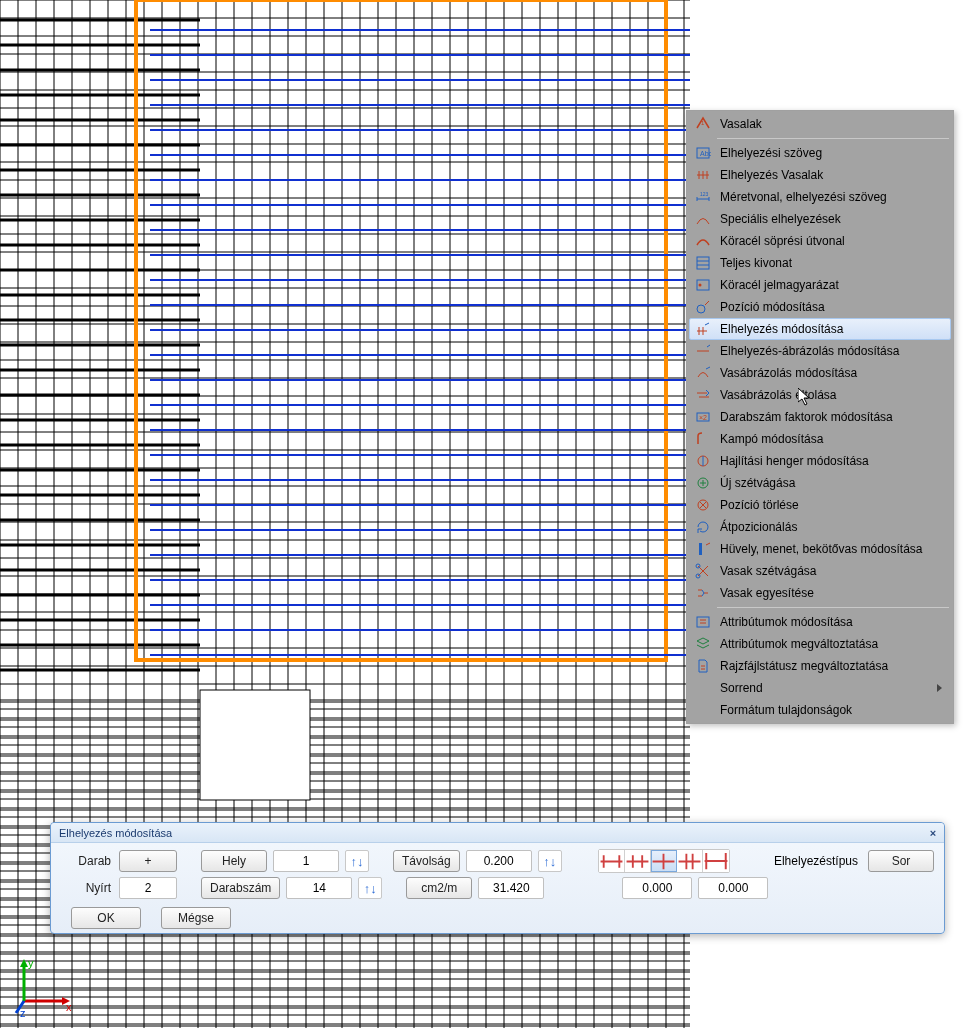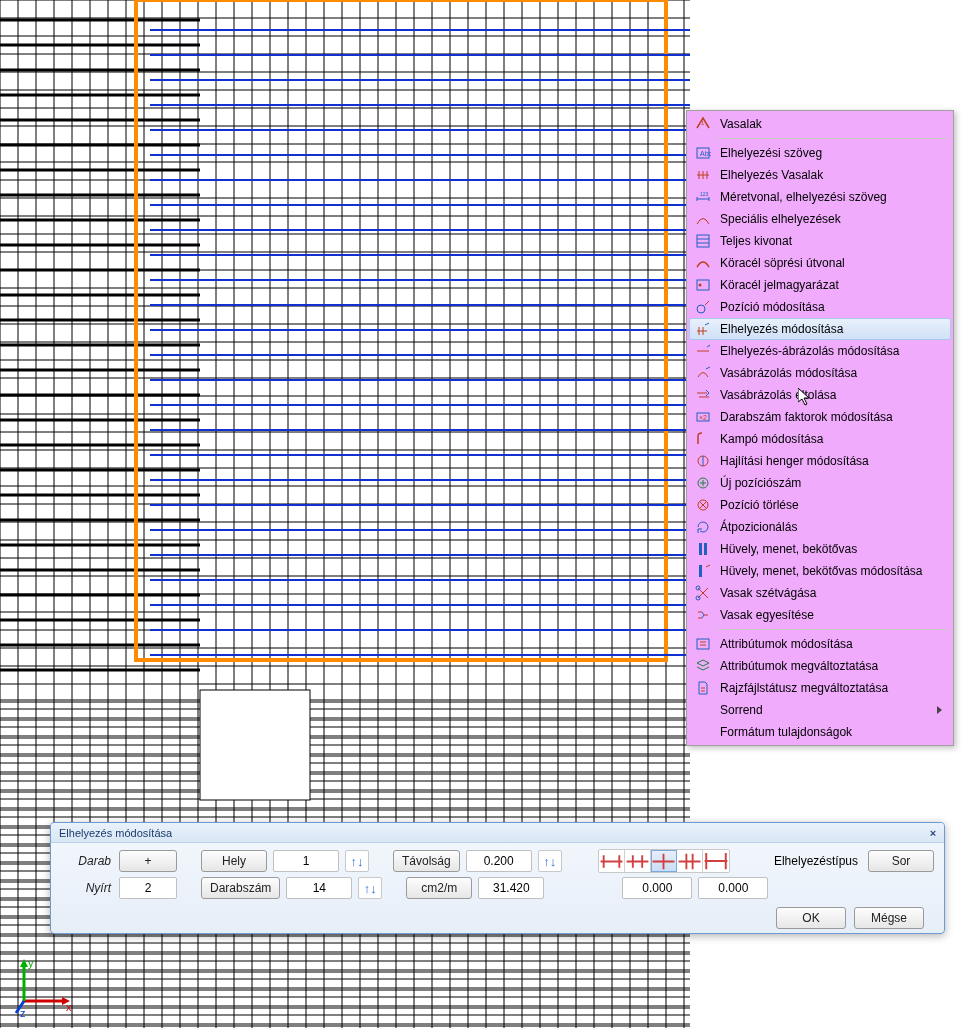--- a/index.html
+++ b/index.html
@@ -17,21 +17,21 @@
     position: absolute;
     top: 0; left: 0; width: 967px; height: 1028px;
     background: #fff;
   }
   .drawing-area svg { display: block; }
   .context-menu {
     position: absolute;
     top: 110px;
     left: 686px;
     width: 268px;
-    background: #f0abfc;
+    background: #a3a3a3;
     border: 1px solid #a0a0a0;
     box-shadow: 2px 2px 6px rgba(0,0,0,0.25);
     padding: 2px;
   }
   .menu-item {
     display: flex;
     align-items: center;
     height: 22px;
     padding: 0 8px 0 4px;
     cursor: default;
@@ -93,21 +93,20 @@
   }
   .dialog-body {
     padding: 6px 10px;
   }
   .row { display: flex; align-items: center; gap: 6px; margin-bottom: 4px; }
   .lbl {
     width: 50px;
     text-align: right;
     margin-right: 2px;
     color: #222;
-    font-style: italic;
   }
   .btn {
     height: 22px;
     min-width: 66px;
     padding: 0 8px;
     background: linear-gradient(#fdfdfd, #e6e6e6);
     border: 1px solid #9a9a9a;
     border-radius: 3px;
     display: inline-flex;
     align-items: center;
@@ -153,22 +152,21 @@
     background: #fff;
   }
   .place-icon:last-child { border-right: none; }
   .place-icon.selected {
     background: linear-gradient(#e8f0fb,#c8ddf5);
     outline: 1px solid #7aa8dc;
     outline-offset: -1px;
   }
   .dialog-footer {
     display: flex;
-    justify-content: flex-end;
-    gap: 8px;
+    gap: 20px;
     padding: 4px 10px 0;
   }
   .axis-gizmo { position: absolute; bottom: 8px; left: 14px; }
 </style>
 </head>
 <body>
 
 <div class="drawing-area">
   <svg width="967" height="1028">
       <g stroke="#000" stroke-width="1">
@@ -417,37 +415,37 @@
       <span class="menu-icon">
         <svg viewBox="0 0 16 16">
           <path d="M2 13 Q8 2 14 13" stroke="#c04020" fill="none"></path>
         </svg>
       </span>
       <span>Speciális elhelyezések</span>
     </div>
     <div class="menu-item">
       <span class="menu-icon">
         <svg viewBox="0 0 16 16">
+          <path d="M2 12 Q8 2 14 12" stroke="#c04020" fill="none" stroke-width="1.5"></path>
+        </svg>
+      </span>
+      <span>Köracél söprési útvonal</span>
+    </div>
+    <div class="menu-item">
+      <span class="menu-icon">
+        <svg viewBox="0 0 16 16">
           <rect x="2" y="2" width="12" height="12" fill="none" stroke="#2060c0"></rect>
           <path d="M2 6h12M2 10h12" stroke="#2060c0"></path>
         </svg>
       </span>
       <span>Teljes kivonat</span>
     </div>
     <div class="menu-item">
       <span class="menu-icon">
         <svg viewBox="0 0 16 16">
-          <path d="M2 12 Q8 2 14 12" stroke="#c04020" fill="none" stroke-width="1.5"></path>
-        </svg>
-      </span>
-      <span>Köracél söprési útvonal</span>
-    </div>
-    <div class="menu-item">
-      <span class="menu-icon">
-        <svg viewBox="0 0 16 16">
           <rect x="2" y="3" width="12" height="10" fill="none" stroke="#2060c0"></rect>
           <circle cx="5" cy="8" r="1.5" fill="#c04020"></circle>
         </svg>
       </span>
       <span>Köracél jelmagyarázat</span>
     </div>
     <div class="menu-item">
       <span class="menu-icon">
         <svg viewBox="0 0 16 16">
           <circle cx="6" cy="10" r="4" fill="none" stroke="#2060c0"></circle>
@@ -518,48 +516,39 @@
       </span>
       <span>Hajlítási henger módosítása</span>
     </div>
     <div class="menu-item">
       <span class="menu-icon">
         <svg viewBox="0 0 16 16">
           <circle cx="8" cy="8" r="5" fill="none" stroke="#208040"></circle>
           <path d="M8 5v6M5 8h6" stroke="#208040"></path>
         </svg>
       </span>
-      <span>Új pozíciószám</span>
+      <span>Új szétvágása</span>
     </div>
     <div class="menu-item">
       <span class="menu-icon">
         <svg viewBox="0 0 16 16">
           <circle cx="8" cy="8" r="5" fill="none" stroke="#c04020"></circle>
           <path d="M5 5l6 6M11 5l-6 6" stroke="#c04020"></path>
         </svg>
       </span>
       <span>Pozíció törlése</span>
     </div>
     <div class="menu-item">
       <span class="menu-icon">
         <svg viewBox="0 0 16 16">
           <path d="M3 8a5 5 0 1 1 2 4" stroke="#2060c0" fill="none"></path>
           <path d="M3 14v-4h4" stroke="#2060c0" fill="none"></path>
         </svg>
       </span>
       <span>Átpozicionálás</span>
-    </div>
-    <div class="menu-item">
-      <span class="menu-icon">
-        <svg viewBox="0 0 16 16">
-          <rect x="4" y="2" width="3" height="12" fill="#2060c0"></rect>
-          <rect x="9" y="2" width="3" height="12" fill="#2060c0"></rect>
-        </svg>
-      </span>
-      <span>Hüvely, menet, bekötővas</span>
     </div>
     <div class="menu-item">
       <span class="menu-icon">
         <svg viewBox="0 0 16 16">
           <rect x="4" y="2" width="3" height="12" fill="#2060c0"></rect>
           <path d="M11 4l4-2" stroke="#c04020"></path>
         </svg>
       </span>
       <span>Hüvely, menet, bekötővas módosítása</span>
     </div>

